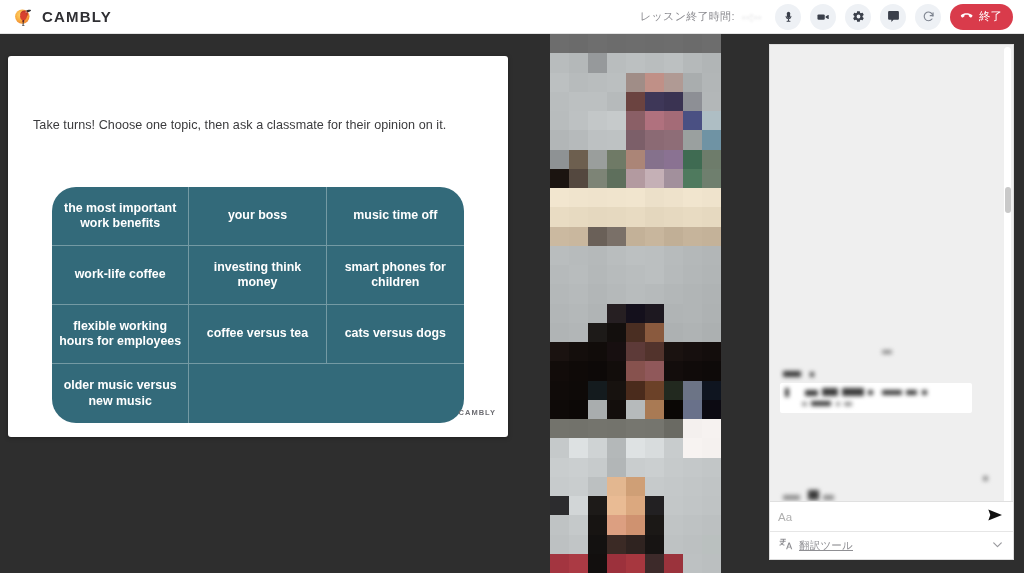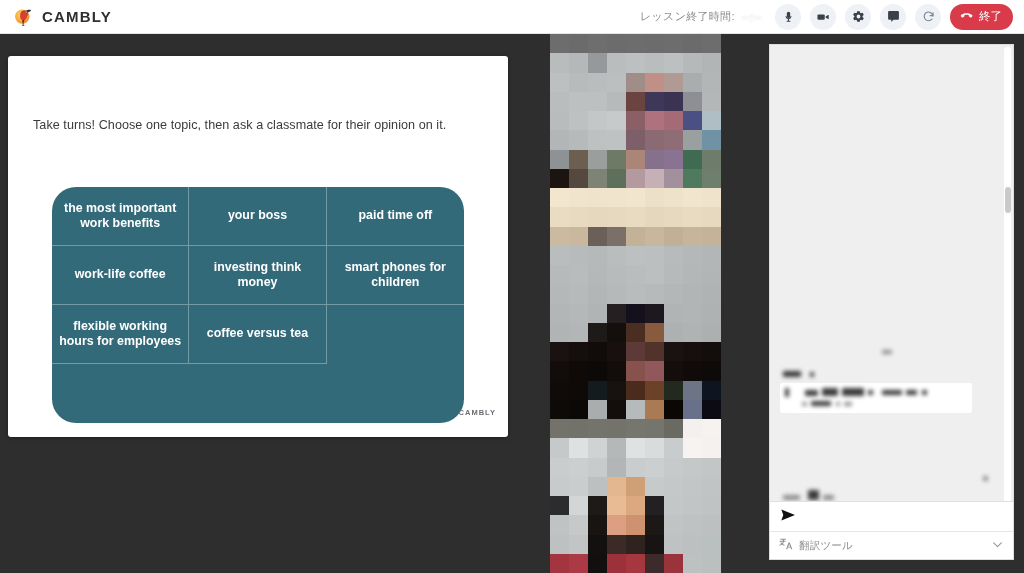--- a/index.html
+++ b/index.html
@@ -182,20 +182,21 @@
   }
   .translate-row {
     height: 28px; background: #ffffff;
     border-top: 1px solid #e6e6e6;
     display: flex; align-items: center; padding: 0 9px;
     cursor: pointer;
   }
   .translate-label {
     font-size: 10.5px; color: #8f8f93; margin-left: 6px;
     letter-spacing: .2px;
+    text-decoration: underline;
   }
   .translate-chevron { margin-left: auto; }
 </style>
 </head>
 <body>
 
 <div id="app">
 
   <div class="topbar">
 
@@ -283,26 +284,28 @@
     </div>
   </div>
 
   <div class="slide-card">
     <div class="slide-sub">Take turns! Choose one topic, then ask a classmate for their opinion on it.</div>
 
 
     <div class="topic-grid">
       <div class="topic-cell">the most important work benefits</div>
       <div class="topic-cell">your boss</div>
-      <div class="topic-cell">paid time off</div>
+      <div class="topic-cell">music time off</div>
       <div class="topic-cell">work-life coffee</div>
       <div class="topic-cell">investing think money</div>
       <div class="topic-cell">smart phones for children</div>
       <div class="topic-cell">flexible working hours for employees</div>
       <div class="topic-cell">coffee versus tea</div>
+      <div class="topic-cell">cats versus dogs</div>
+      <div class="topic-cell">older music versus new music</div>
     </div>
 
     <div class="slide-watermark">CAMBLY</div>
   </div>
 
   <div class="video-panel">
     <div class="video-grid" id="video-grid">
         <div style="background: rgb(109, 109, 109);"></div>
         <div style="background: rgb(107, 107, 107);"></div>
         <div style="background: rgb(110, 110, 110);"></div>
@@ -586,20 +589,21 @@
 
       <div class="redact mid" style="left:213px; top:431px; width:5px; height:5px;"></div>
 
       <div class="redact mid" style="left:13px; top:450px; width:17px; height:5px;"></div>
       <div class="redact dark" style="left:38px; top:445px; width:11px; height:10px;"></div>
       <div class="redact mid" style="left:53px; top:450px; width:11px; height:5px;"></div>
 
     </div>
 
     <div class="chat-compose">
+      <input class="chat-input" type="text" placeholder="Aa" style="">
       <button class="send-btn">
         <span>
           <svg width="16" height="14" viewBox="0 0 24 22" fill="#111111">
             <path d="M1.5 2.2L23 11 1.5 19.8 4.6 11z"></path>
           </svg>
         </span>
       </button>
     </div>
 
     <div class="translate-row">

